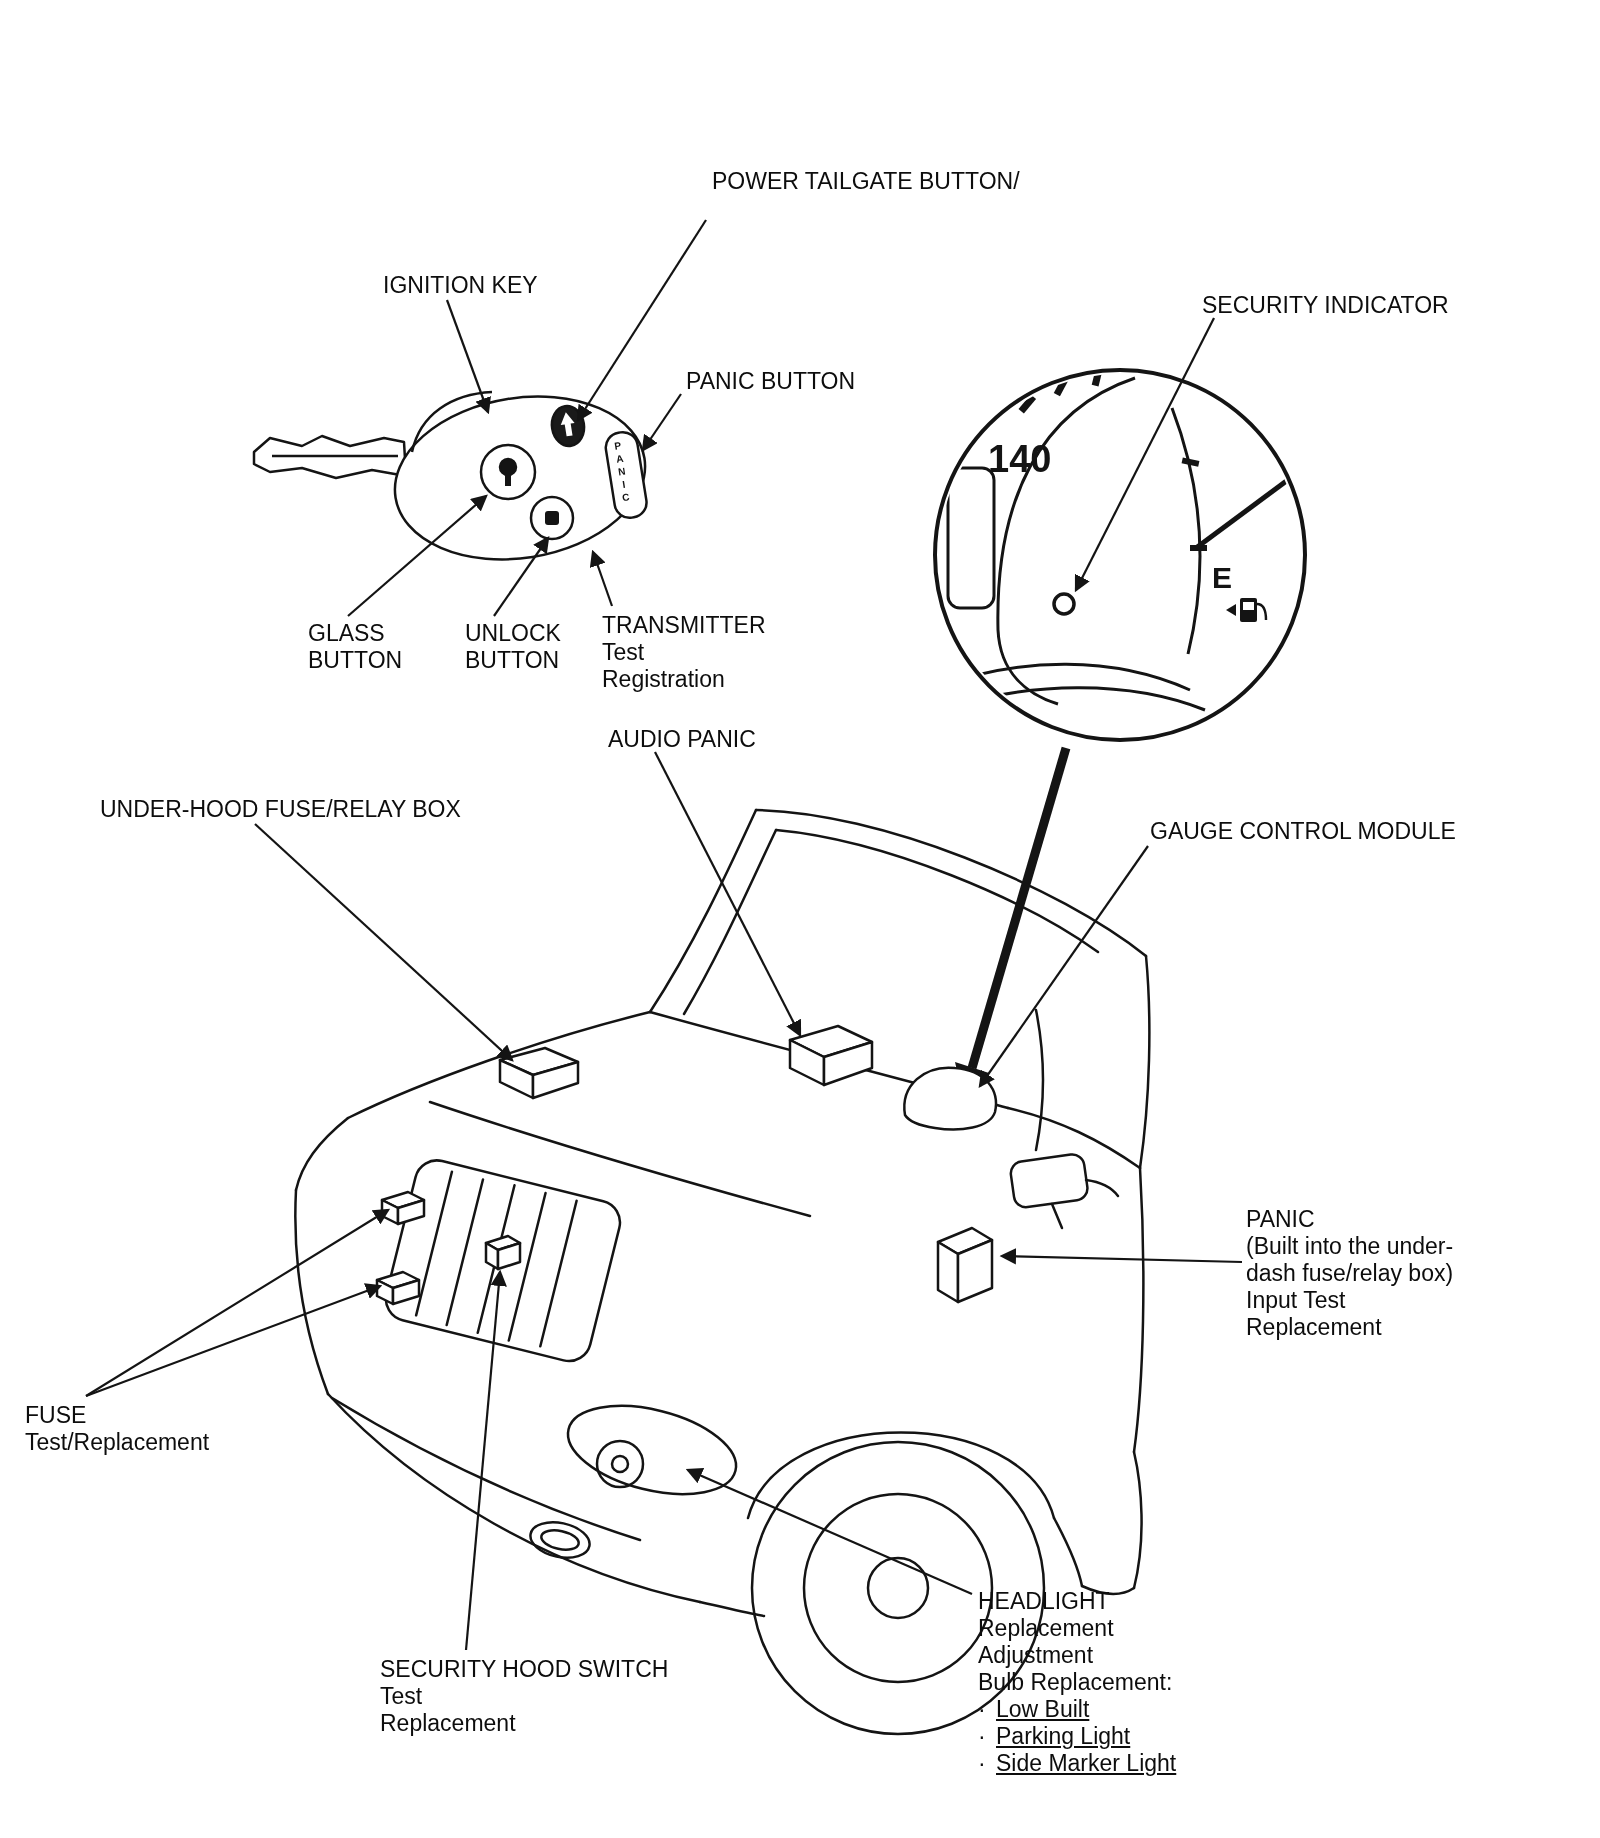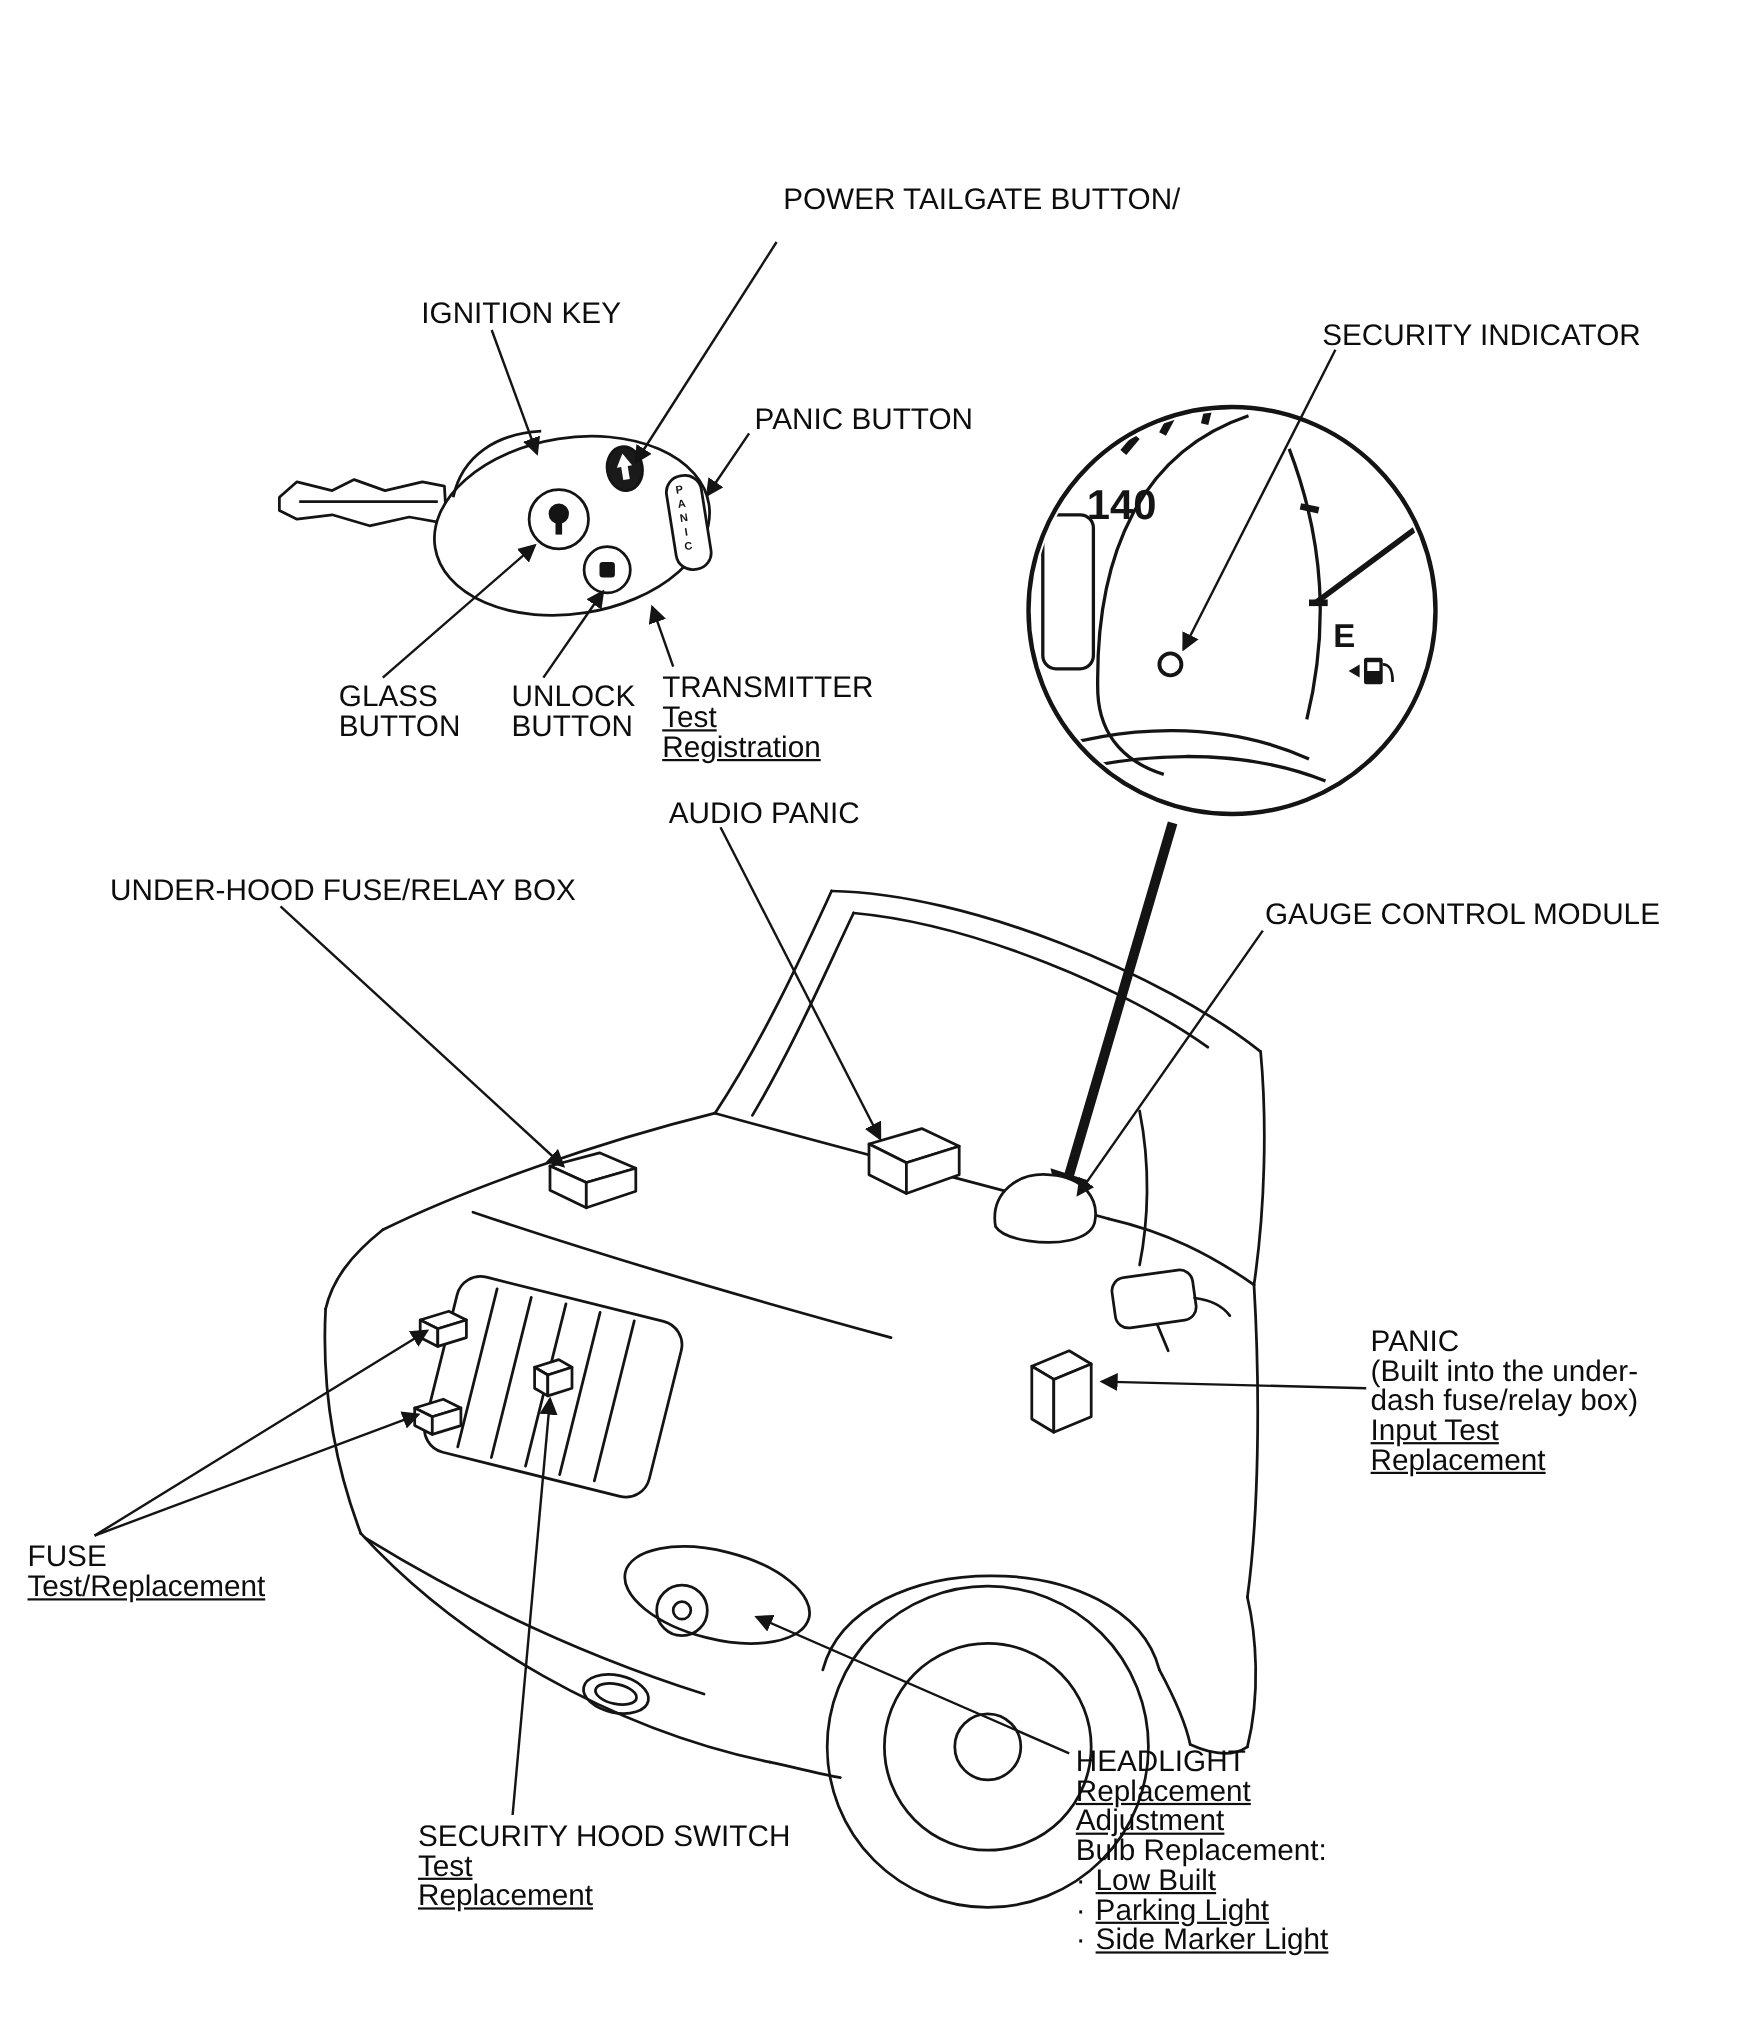--- a/index.html
+++ b/index.html
@@ -2,22 +2,22 @@
 <html><head>
 <meta charset="utf-8">
 <style>
   * { margin:0; padding:0; box-sizing:border-box; }
   html,body { background:#ffffff; }
   .page {
     position:relative; width:1600px; height:1838px; background:#fff;
     font-family:"Liberation Sans", sans-serif; color:#0d0d0d; overflow:hidden;
   }
   .art { position:absolute; left:0; top:0; }
-  .lbl { position:absolute; font-size:27px; line-height:27px; white-space:nowrap; }
-  .lnk { text-decoration:underline; display:block; }
+  .lbl { position:absolute; font-size:23px; line-height:27px; white-space:nowrap; }
+  .lnk { display:block; }
   .lnk-inline { text-decoration:underline; }
   .bullet-row { display:flex; }
   .dot { width:18px; display:inline-block; text-align:left; }
   .vert {
     position:absolute; writing-mode:vertical-rl; text-orientation:upright;
     font-size:10px; font-weight:bold; letter-spacing:2px; color:#141414;
     transform:rotate(-9deg); transform-origin:center;
   }
   svg text { font-family:"Liberation Sans", sans-serif; fill:#141414; }
 </style>

